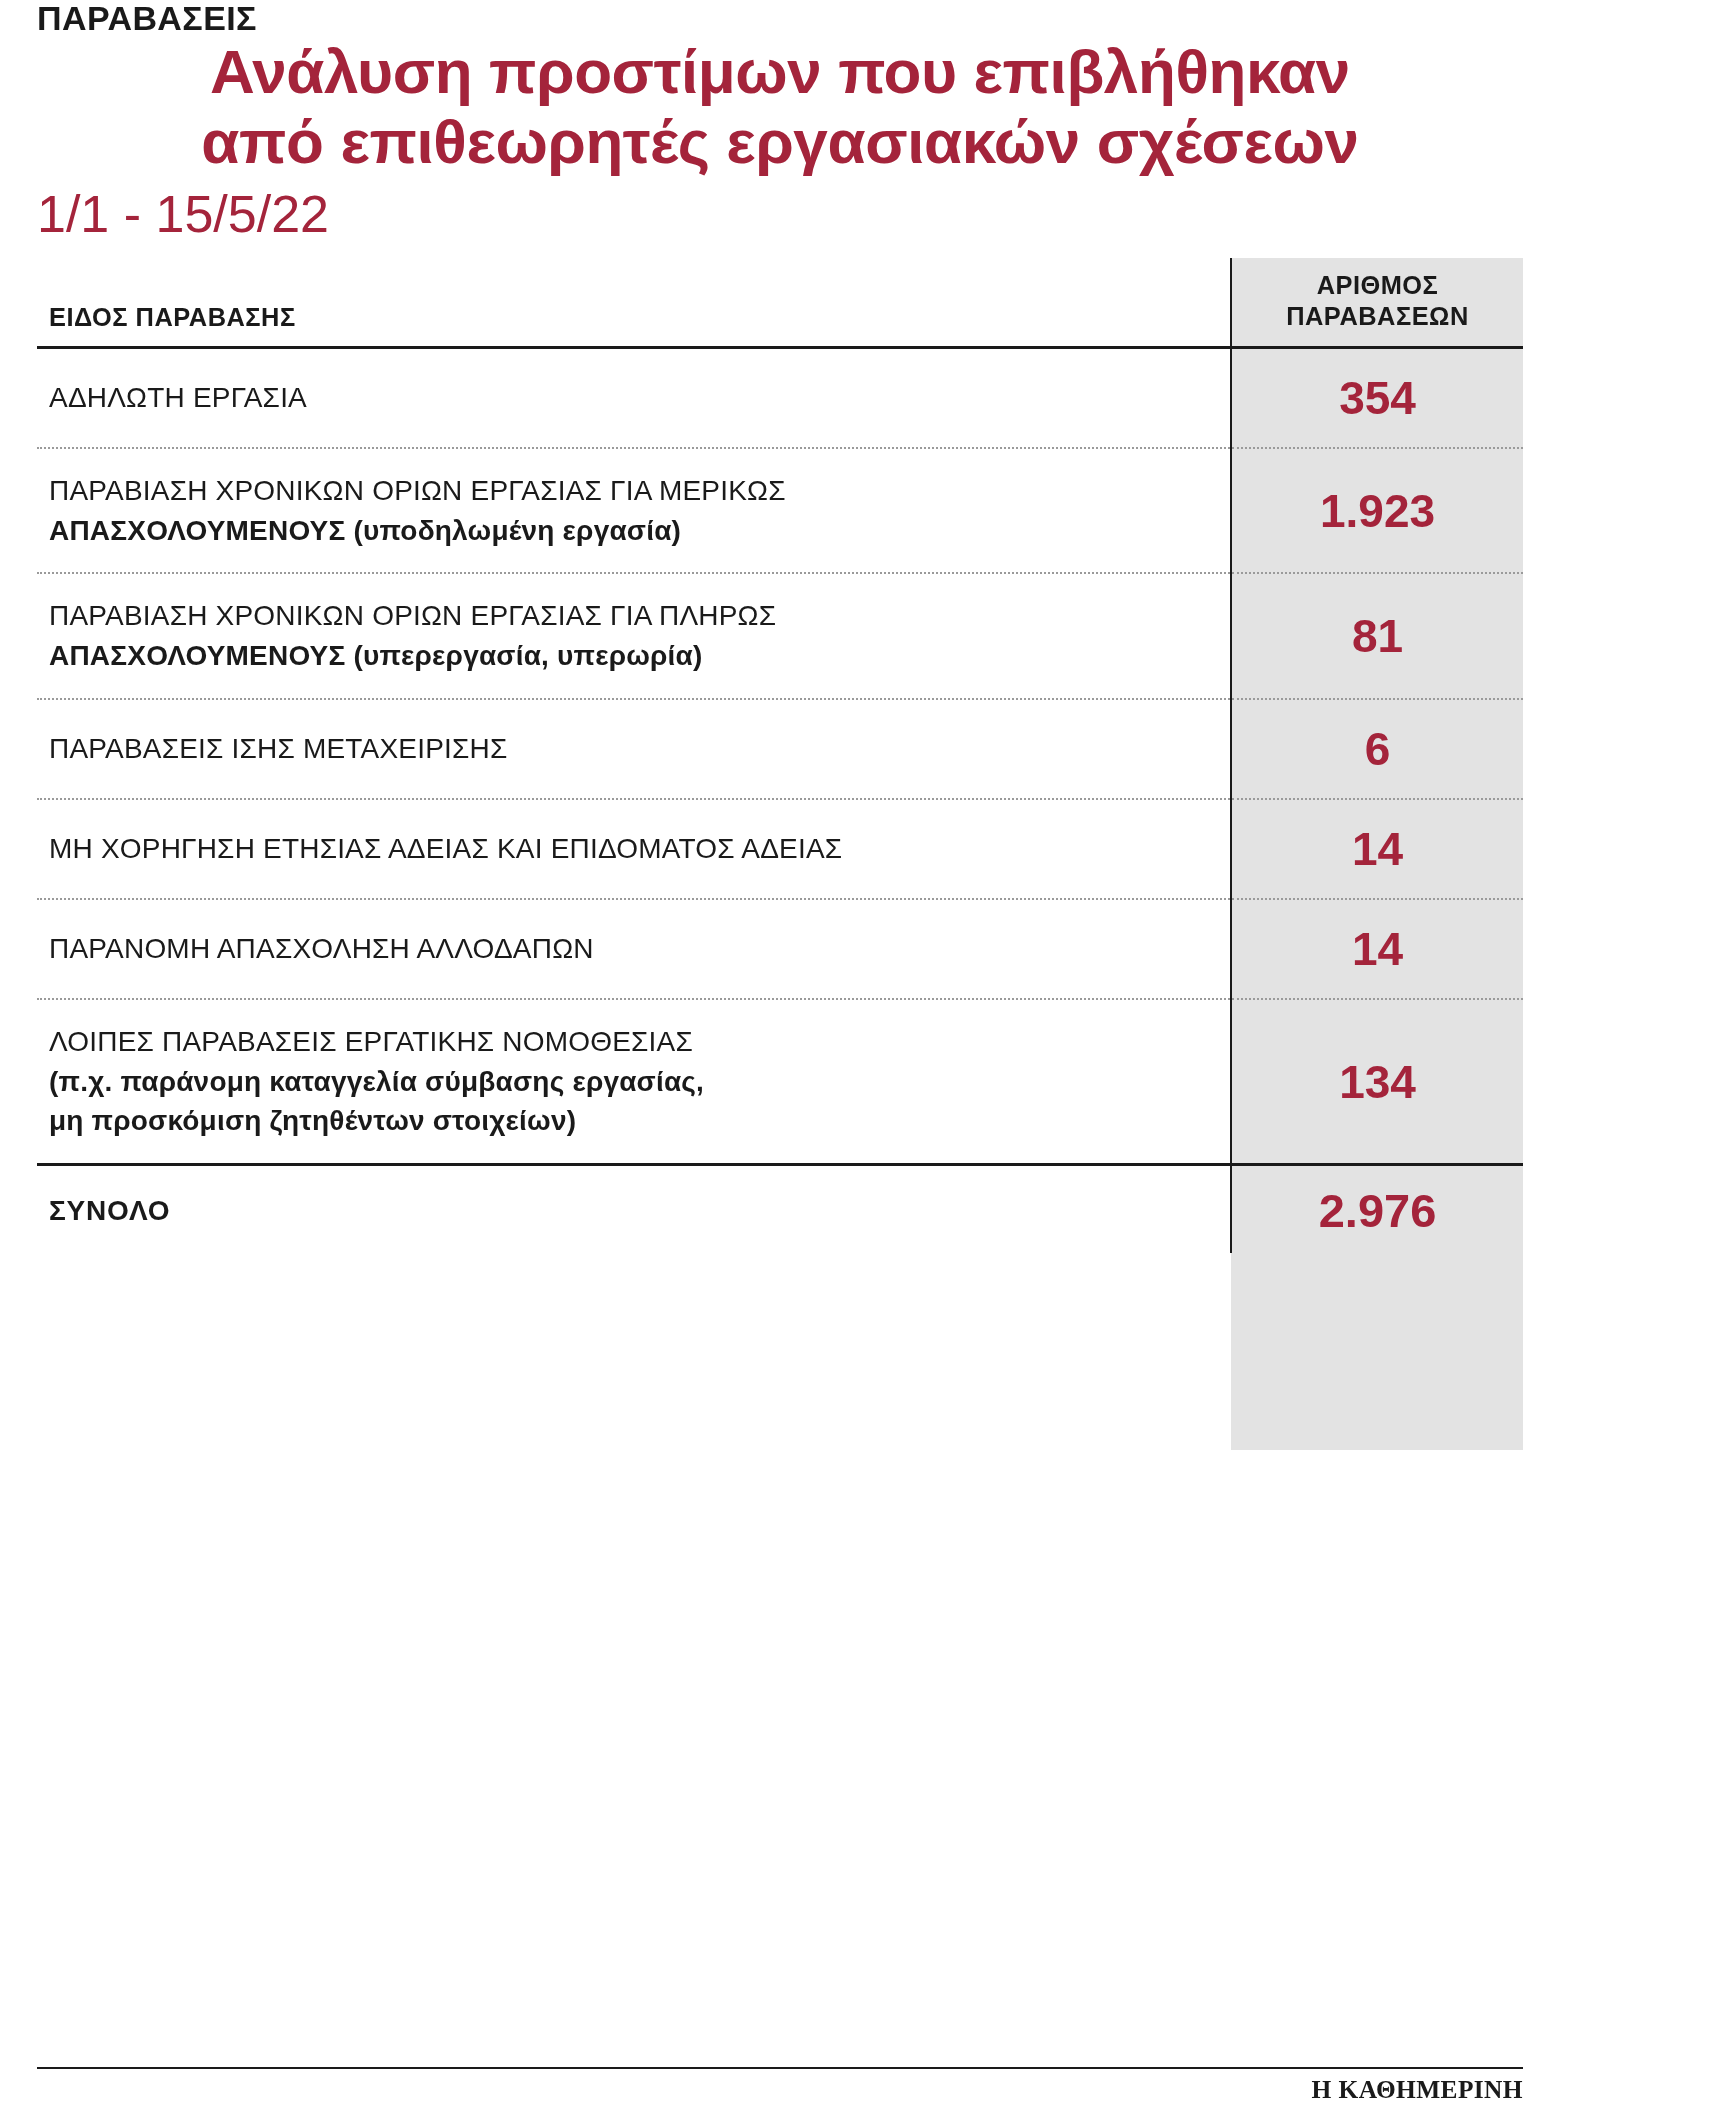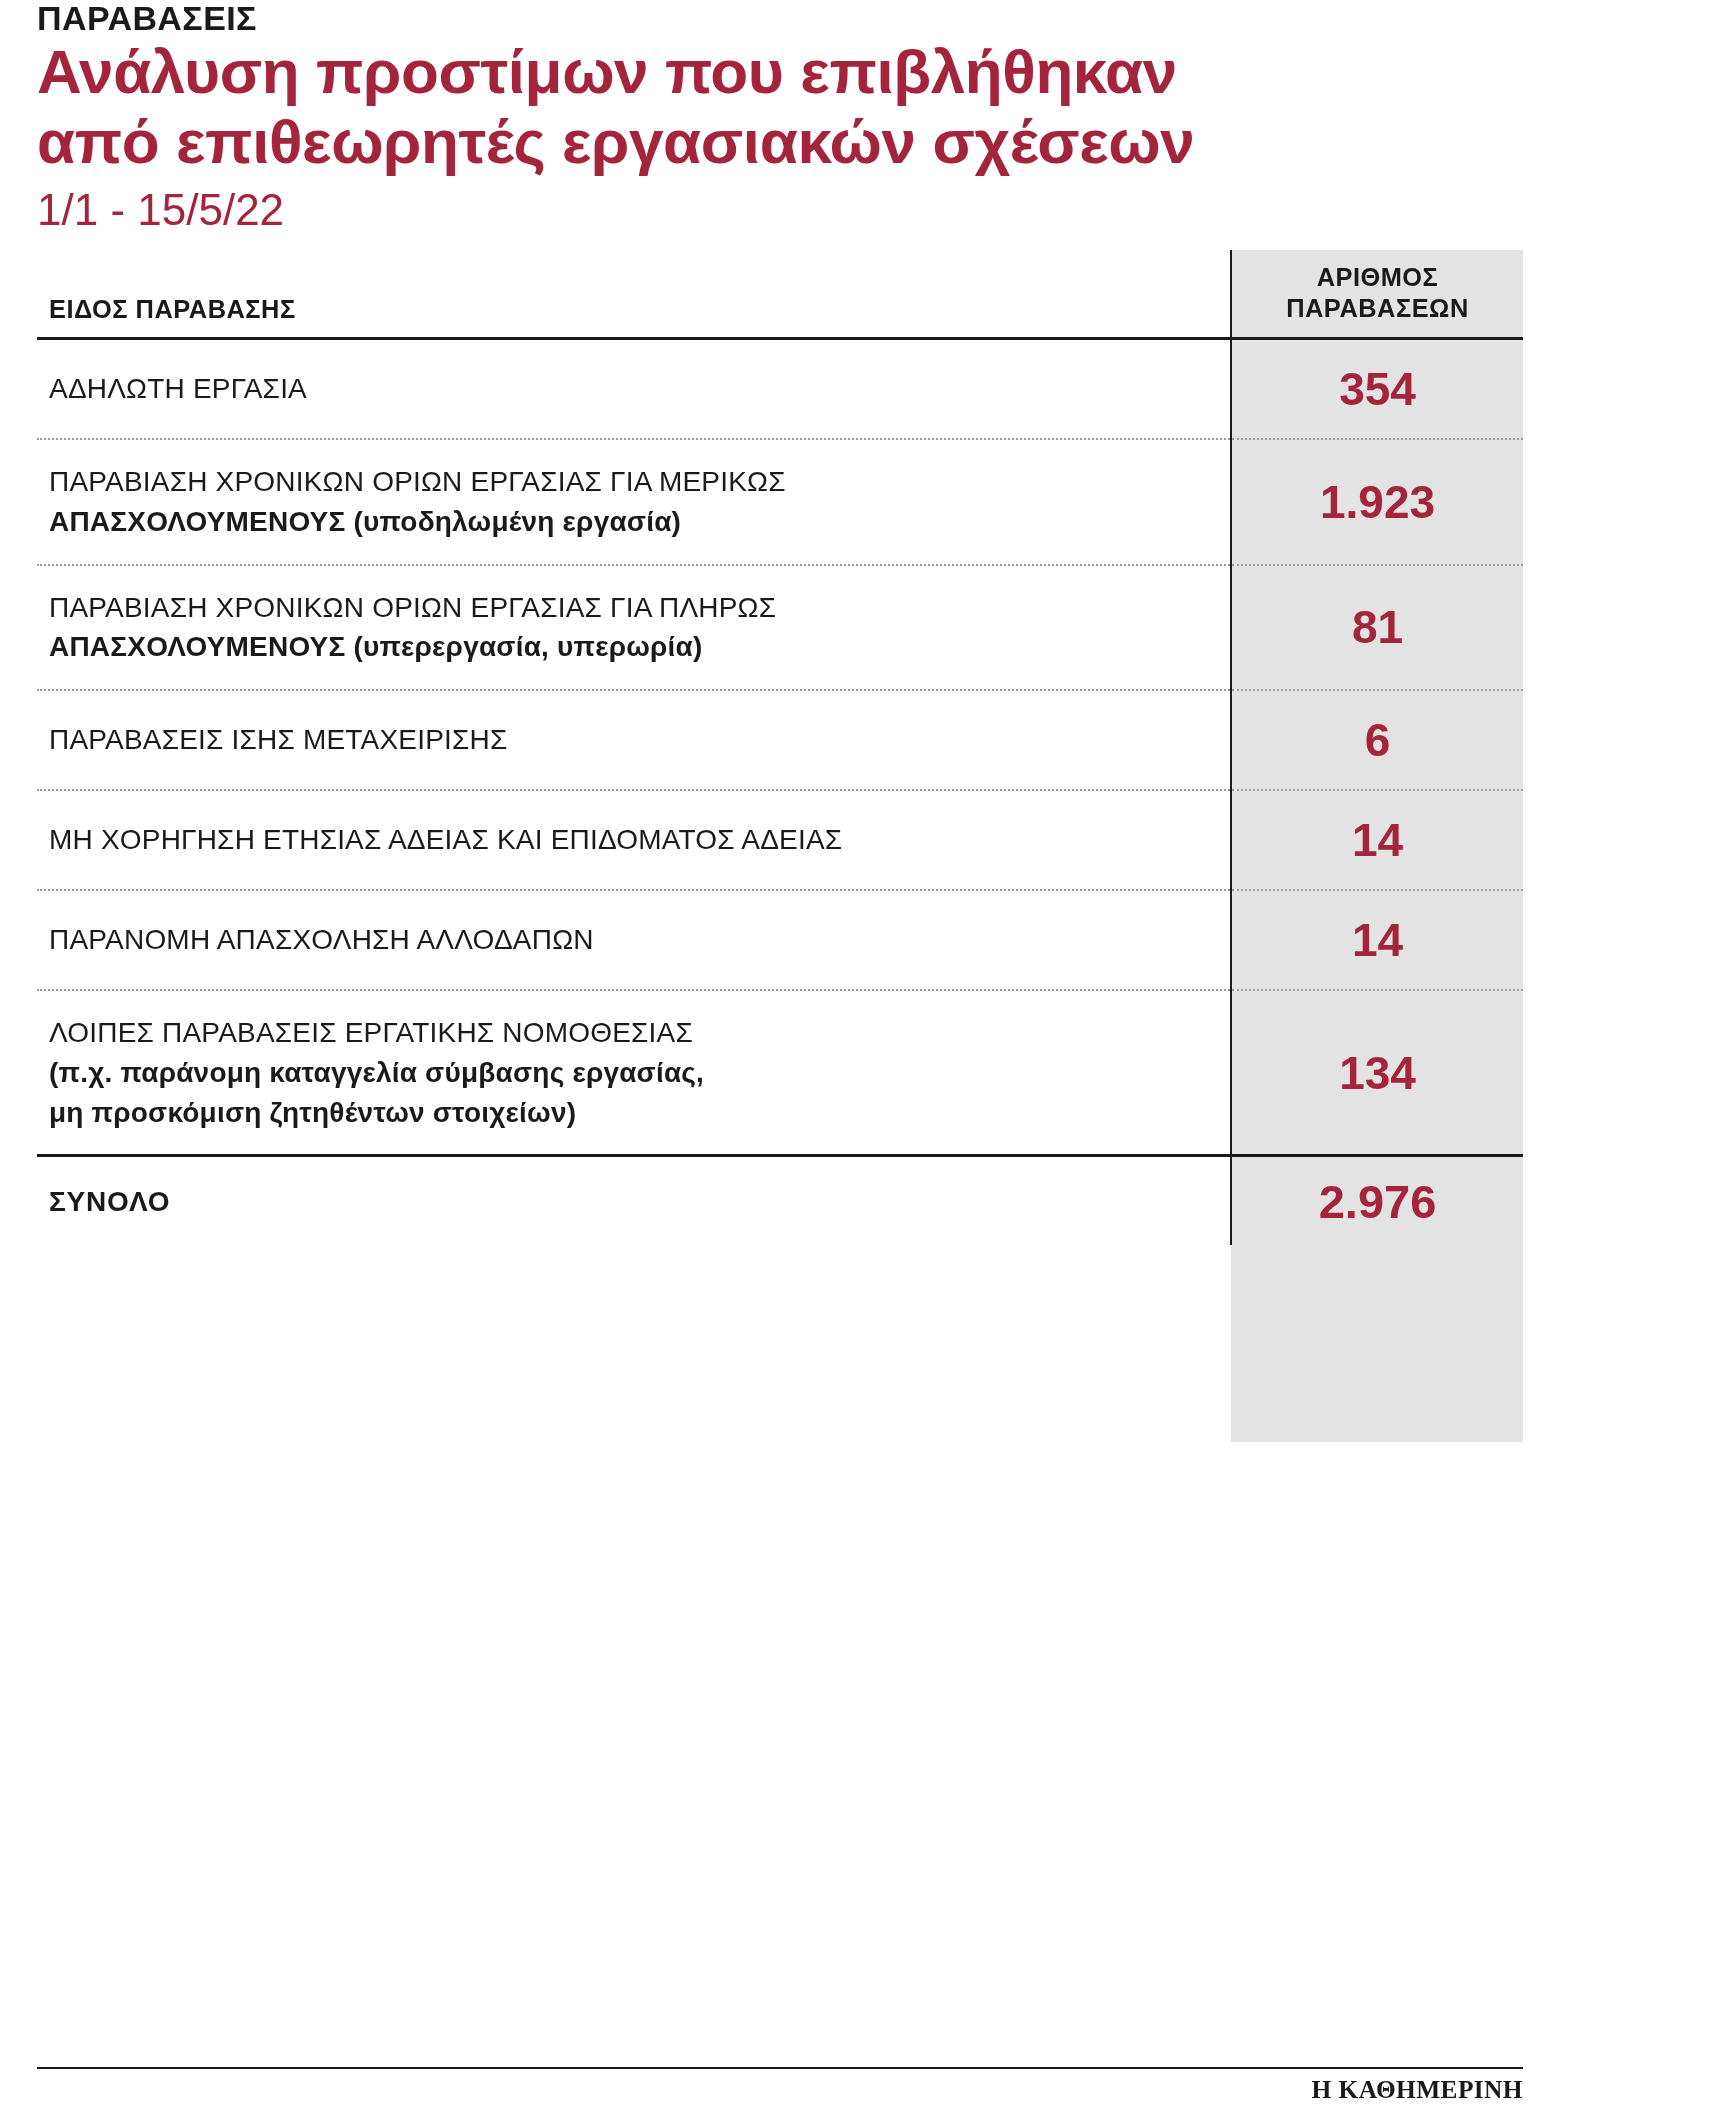--- a/index.html
+++ b/index.html
@@ -36,25 +36,26 @@
     overflow: hidden;
   }
 
   .headline {
     color: #a4243b;
     font-size: 62px;
     font-weight: bold;
     line-height: 1.13;
     margin: 6.8px 0 0 0;
     letter-spacing: -0.4px;
+    text-align: center;
   }
 
   .subhead {
     color: #a4243b;
-    font-size: 44px;
+    font-size: 52px;
     font-weight: normal;
     line-height: 1.1;
     margin: 8.5px 0 0 0;
   }
 
   
   .table-wrap {
     position: relative;
     margin-top: 15.3px;
   }

